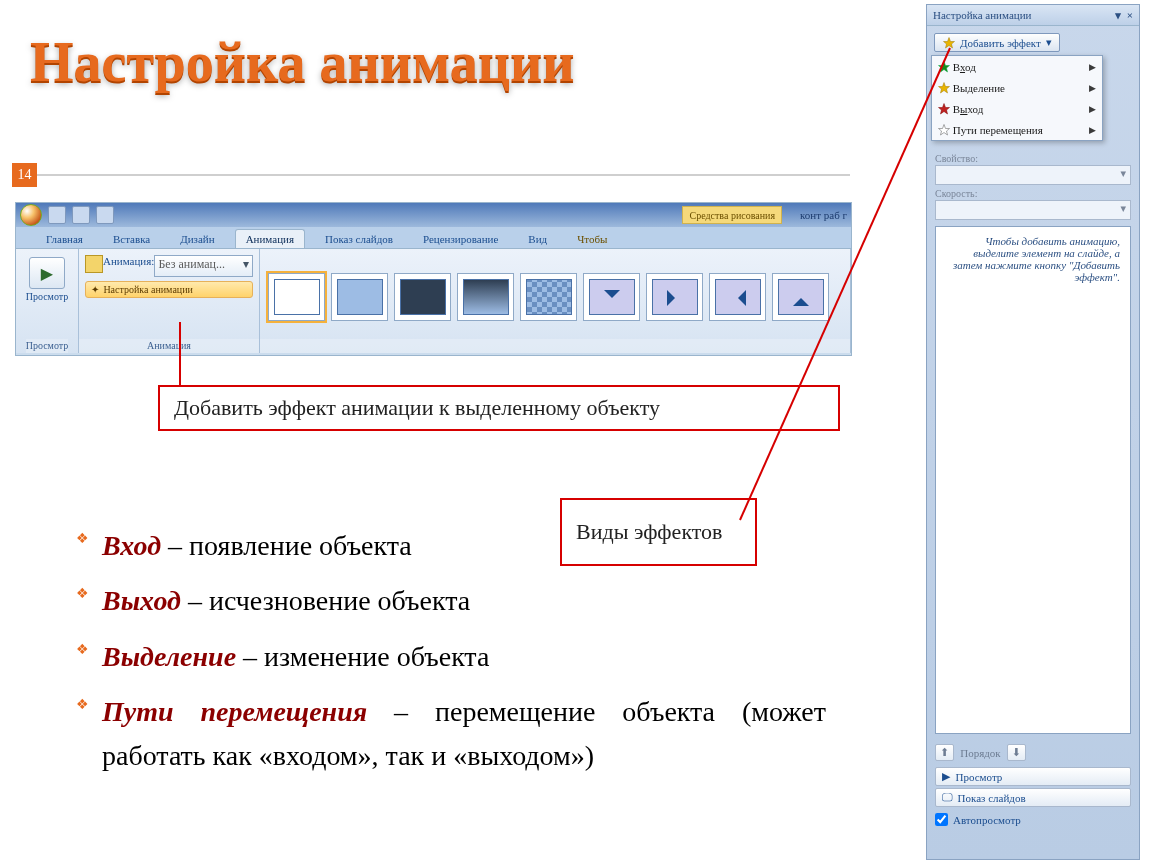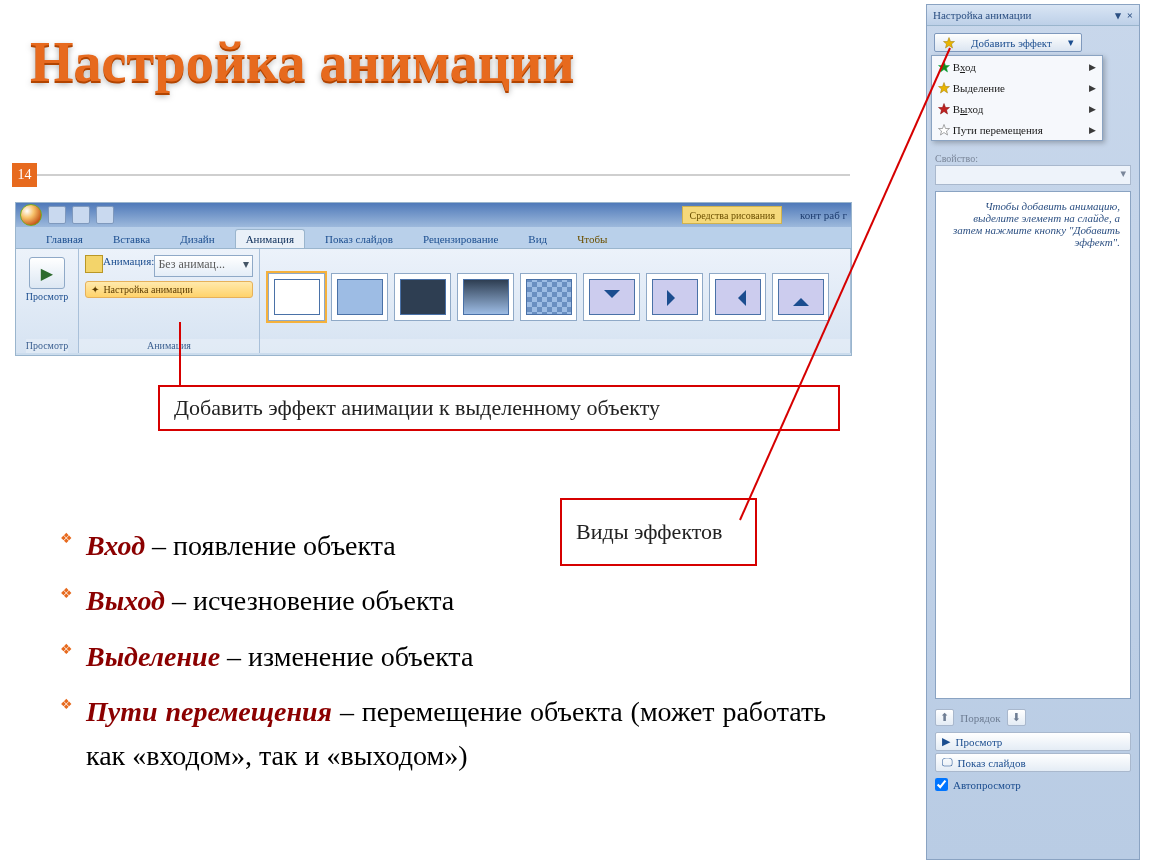--- a/index.html
+++ b/index.html
@@ -42,30 +42,30 @@
   .gal-inner.check{background:repeating-conic-gradient(#6a8fc1 0 25%,#9dbce4 0 50%) 0/10px 10px;}
   .gal-inner.arrow::before{content:"";display:block;width:0;height:0;margin:10px auto;border:8px solid transparent;}
   .gal-inner.down::before{border-top-color:#1b4d8f;}
   .gal-inner.right::before{border-left-color:#1b4d8f;}
   .gal-inner.left::before{border-right-color:#1b4d8f;}
   .gal-inner.up::before{border-bottom-color:#1b4d8f;}
   
   .annot{position:absolute;border:2px solid #d60000;padding:8px 14px;font-size:22px;color:#222;background:#fff;}
   
   .bullets{position:absolute;left:46px;top:496px;width:740px;font-size:28px;color:#000;line-height:1.55;}
-  .bullets li{list-style:none;margin-bottom:12px;position:relative;padding-left:0;}
+  .bullets li{list-style:none;margin-bottom:12px;position:relative;padding-left:0;margin-left:16px;}
   .bullets li::before{content:"❖";position:absolute;left:-26px;top:4px;font-size:14px;color:#e76a1e;}
   .term{font-weight:bold;font-style:italic;color:#8b0000;}
   .bullets li.justify{text-align:justify;}
   
   .panel{position:absolute;right:10px;top:4px;width:212px;height:854px;background:linear-gradient(#c8d7eb,#b9cce4);border:1px solid #8aa3c2;font:11px Tahoma;}
   .panel-head{height:20px;display:flex;align-items:center;padding:0 6px;background:linear-gradient(#d9e5f4,#bdd0e8);color:#2b4f82;border-bottom:1px solid #9ab5cd;}
   .panel-head .sp{flex:1;}
   .panel-head .pctl{color:#2b4f82;margin-left:6px;font-weight:bold;cursor:pointer;}
-  .panel-btn-add{margin:7px 7px 4px;display:inline-flex;align-items:center;gap:16px;padding:2px 8px;border:1px solid #7f99bd;background:linear-gradient(#fefefe,#dbe5f1);border-radius:2px;color:#1b4d8f;}
+  .panel-btn-add{margin:7px 7px 4px;display:inline-flex;align-items:center;gap:5px;padding:2px 8px;border:1px solid #7f99bd;background:linear-gradient(#fefefe,#dbe5f1);border-radius:2px;color:#1b4d8f;}
   .star{width:12px;height:12px;display:inline-block;}
   .star svg{display:block;}
   .p-menu{position:absolute;left:4px;top:50px;width:170px;background:#f6f8fc;border:1px solid #8aa3c2;box-shadow:2px 2px 5px rgba(0,0,0,.25);}
   .p-menu-row{display:flex;align-items:center;height:21px;padding:0 6px;color:#1b1b1b;cursor:pointer;}
   .p-menu-row .arr{margin-left:auto;color:#3a3a3a;font-size:9px;}
   .p-menu-row u{text-decoration:underline;}
   .p-field{margin:3px 8px;display:flex;flex-direction:column;gap:1px;}
   .p-field label{color:#7a8699;font-size:10px;}
   .p-select{height:18px;border:1px solid #a9b8cd;background:#eef3fa;color:#7a8699;position:relative;}
   .p-select::after{content:"▾";position:absolute;right:4px;top:1px;color:#7a8699;}
@@ -223,20 +223,24 @@
           </span>
       &nbsp;<span>Пути перемещения</span><span class="arr">▶</span>
     </div>
   </div>
 
   <div style="height:94px"></div>
   <div class="p-field">
     <label>Свойство:</label>
     <div class="p-select"></div>
   </div>
+  <div class="p-field">
+    <label>Скорость:</label>
+    <div class="p-select"></div>
+  </div>
   <div class="p-canvas">Чтобы добавить анимацию, выделите элемент на слайде, а затем нажмите кнопку "Добавить эффект".</div>
   <div class="p-foot">
     <span class="btn">⬆</span>
     <span>Порядок</span>
     <span class="btn">⬇</span>
   </div>
   <div class="p-bottom-btn">
     <span>▶</span>
     <span>Просмотр</span>
   </div>

